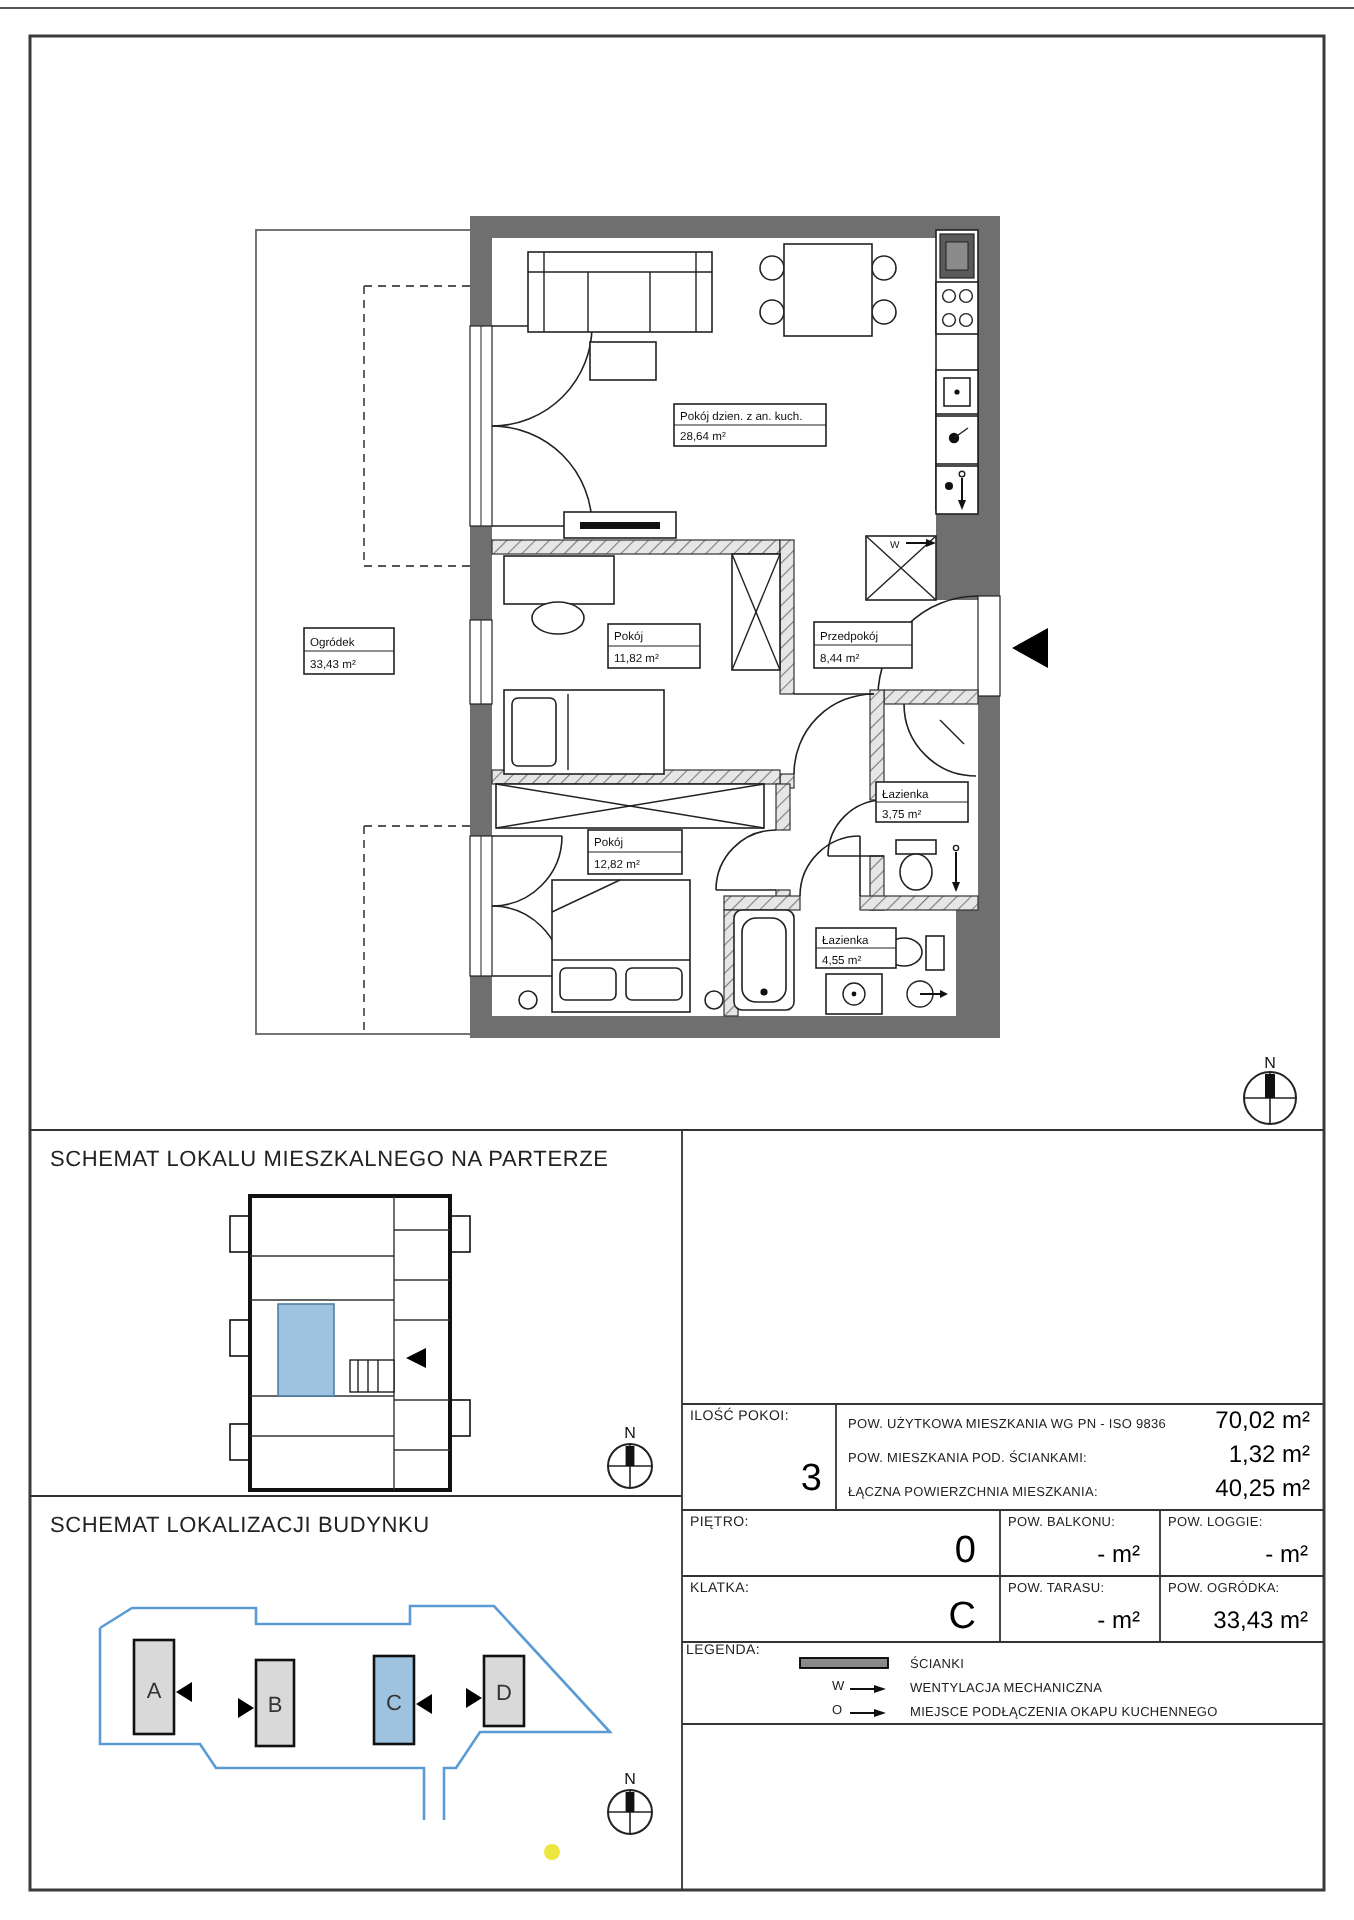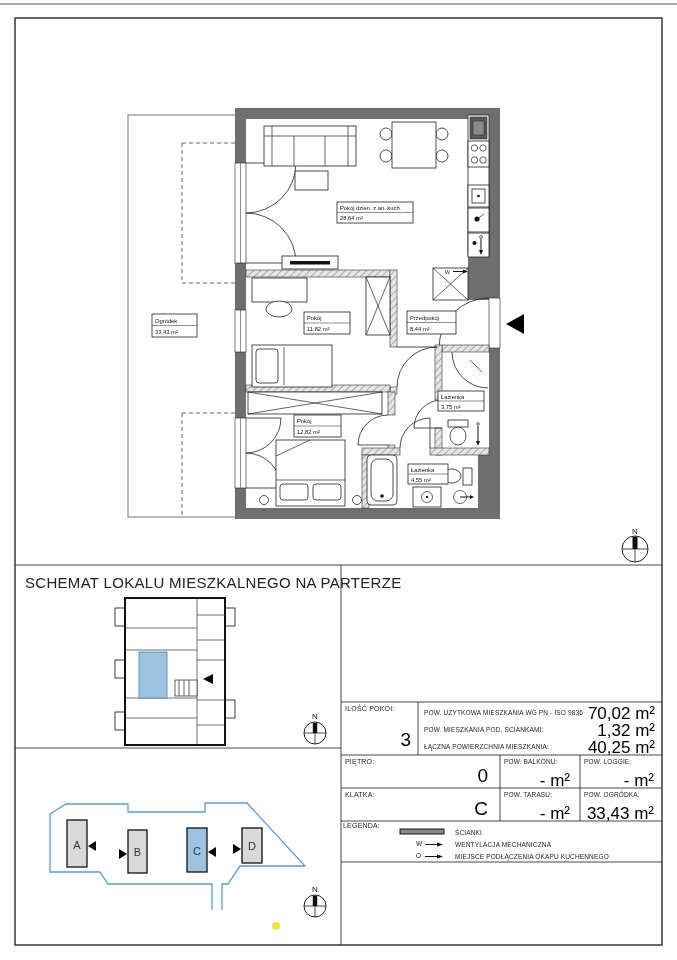--- a/index.html
+++ b/index.html
@@ -3,23 +3,23 @@
 <meta charset="utf-8">
 <style>
   html,body{margin:0;padding:0;background:#fff;}
   .page{position:relative;width:677px;height:960px;background:#fff;overflow:hidden;
         font-family:"Liberation Sans",sans-serif;color:#1a1a1a;}
   .page svg.overlay{position:absolute;left:0;top:0;z-index:1;}
   .txt{position:absolute;z-index:2;line-height:1.15;white-space:nowrap;}
   .r{text-align:right;}
   .lab7{font-size:7px;letter-spacing:.2px;color:#222;}
   .lab65{font-size:6.5px;letter-spacing:.15px;color:#222;}
-  .val12{font-size:17px;color:#000;}
+  .val12{font-size:12px;color:#000;}
   .val18{font-size:19px;color:#000;}
-  .hdr{font-size:15px;letter-spacing:.3px;color:#222;text-align:right;}
+  .hdr{font-size:11px;letter-spacing:.3px;color:#222;}
   
   .lblbox{fill:#ffffff;stroke:#222;stroke-width:.8;}
   .lbltxt{font-family:"Liberation Sans",sans-serif;font-size:5.8px;fill:#111;}
   .thin{stroke:#222;stroke-width:.5;}
   .furn{fill:#ffffff;stroke:#222;stroke-width:.8;}
   .fline{stroke:#222;stroke-width:.7;fill:none;}
   .door{stroke:#222;stroke-width:.8;fill:none;}
   .grid{stroke:#333;stroke-width:.9;}
   .ntxt{font-family:"Liberation Sans",sans-serif;font-size:8px;fill:#111;text-anchor:middle;}
   .bldg-letter{font-family:"Liberation Sans",sans-serif;font-size:11px;fill:#333;text-anchor:middle;}
@@ -372,20 +372,21 @@
       <polygon points="437,842.5 437,846.5 443,844.5" fill="#111"></polygon>
     </g>
     <g>
       <line x1="425" y1="856.5" x2="437" y2="856.5" stroke="#111" stroke-width="1"></line>
       <polygon points="437,854.5 437,858.5 443,856.5" fill="#111"></polygon>
     </g>
   </g>
 </svg>
 
 <div class="txt hdr" style="left:25px;top:574px;width:310px;">SCHEMAT LOKALU MIESZKALNEGO NA PARTERZE</div>
+<div class="txt hdr" style="left:25px;top:757px;width:310px;">SCHEMAT LOKALIZACJI BUDYNKU</div>
 
 <div class="txt lab7" style="left:345px;top:705px;width:70px;">ILOŚĆ POKOI:</div>
 <div class="txt val18 r" style="left:345px;top:729px;width:66px;">3</div>
 
 <div class="txt lab65" style="left:424px;top:709px;width:200px;">POW. UŻYTKOWA MIESZKANIA WG PN - ISO 9836</div>
 <div class="txt val12 r" style="left:545px;top:704px;width:110px;">70,02 m²</div>
 <div class="txt lab65" style="left:424px;top:726px;width:200px;">POW. MIESZKANIA POD. ŚCIANKAMI:</div>
 <div class="txt val12 r" style="left:545px;top:721px;width:110px;">1,32 m²</div>
 <div class="txt lab65" style="left:424px;top:743px;width:200px;">ŁĄCZNA POWIERZCHNIA MIESZKANIA:</div>
 <div class="txt val12 r" style="left:545px;top:738px;width:110px;">40,25 m²</div>

